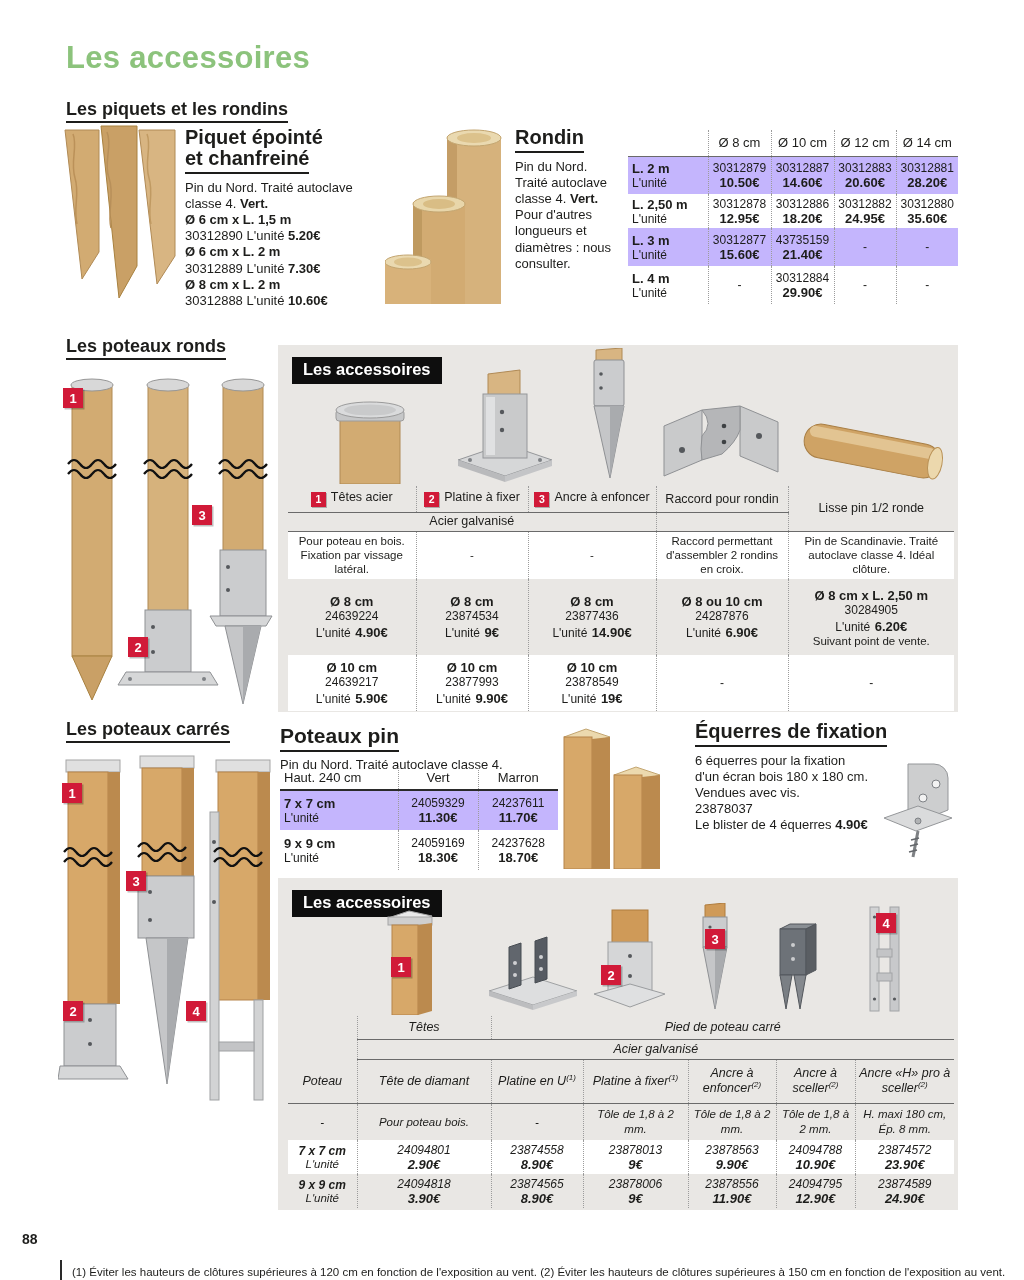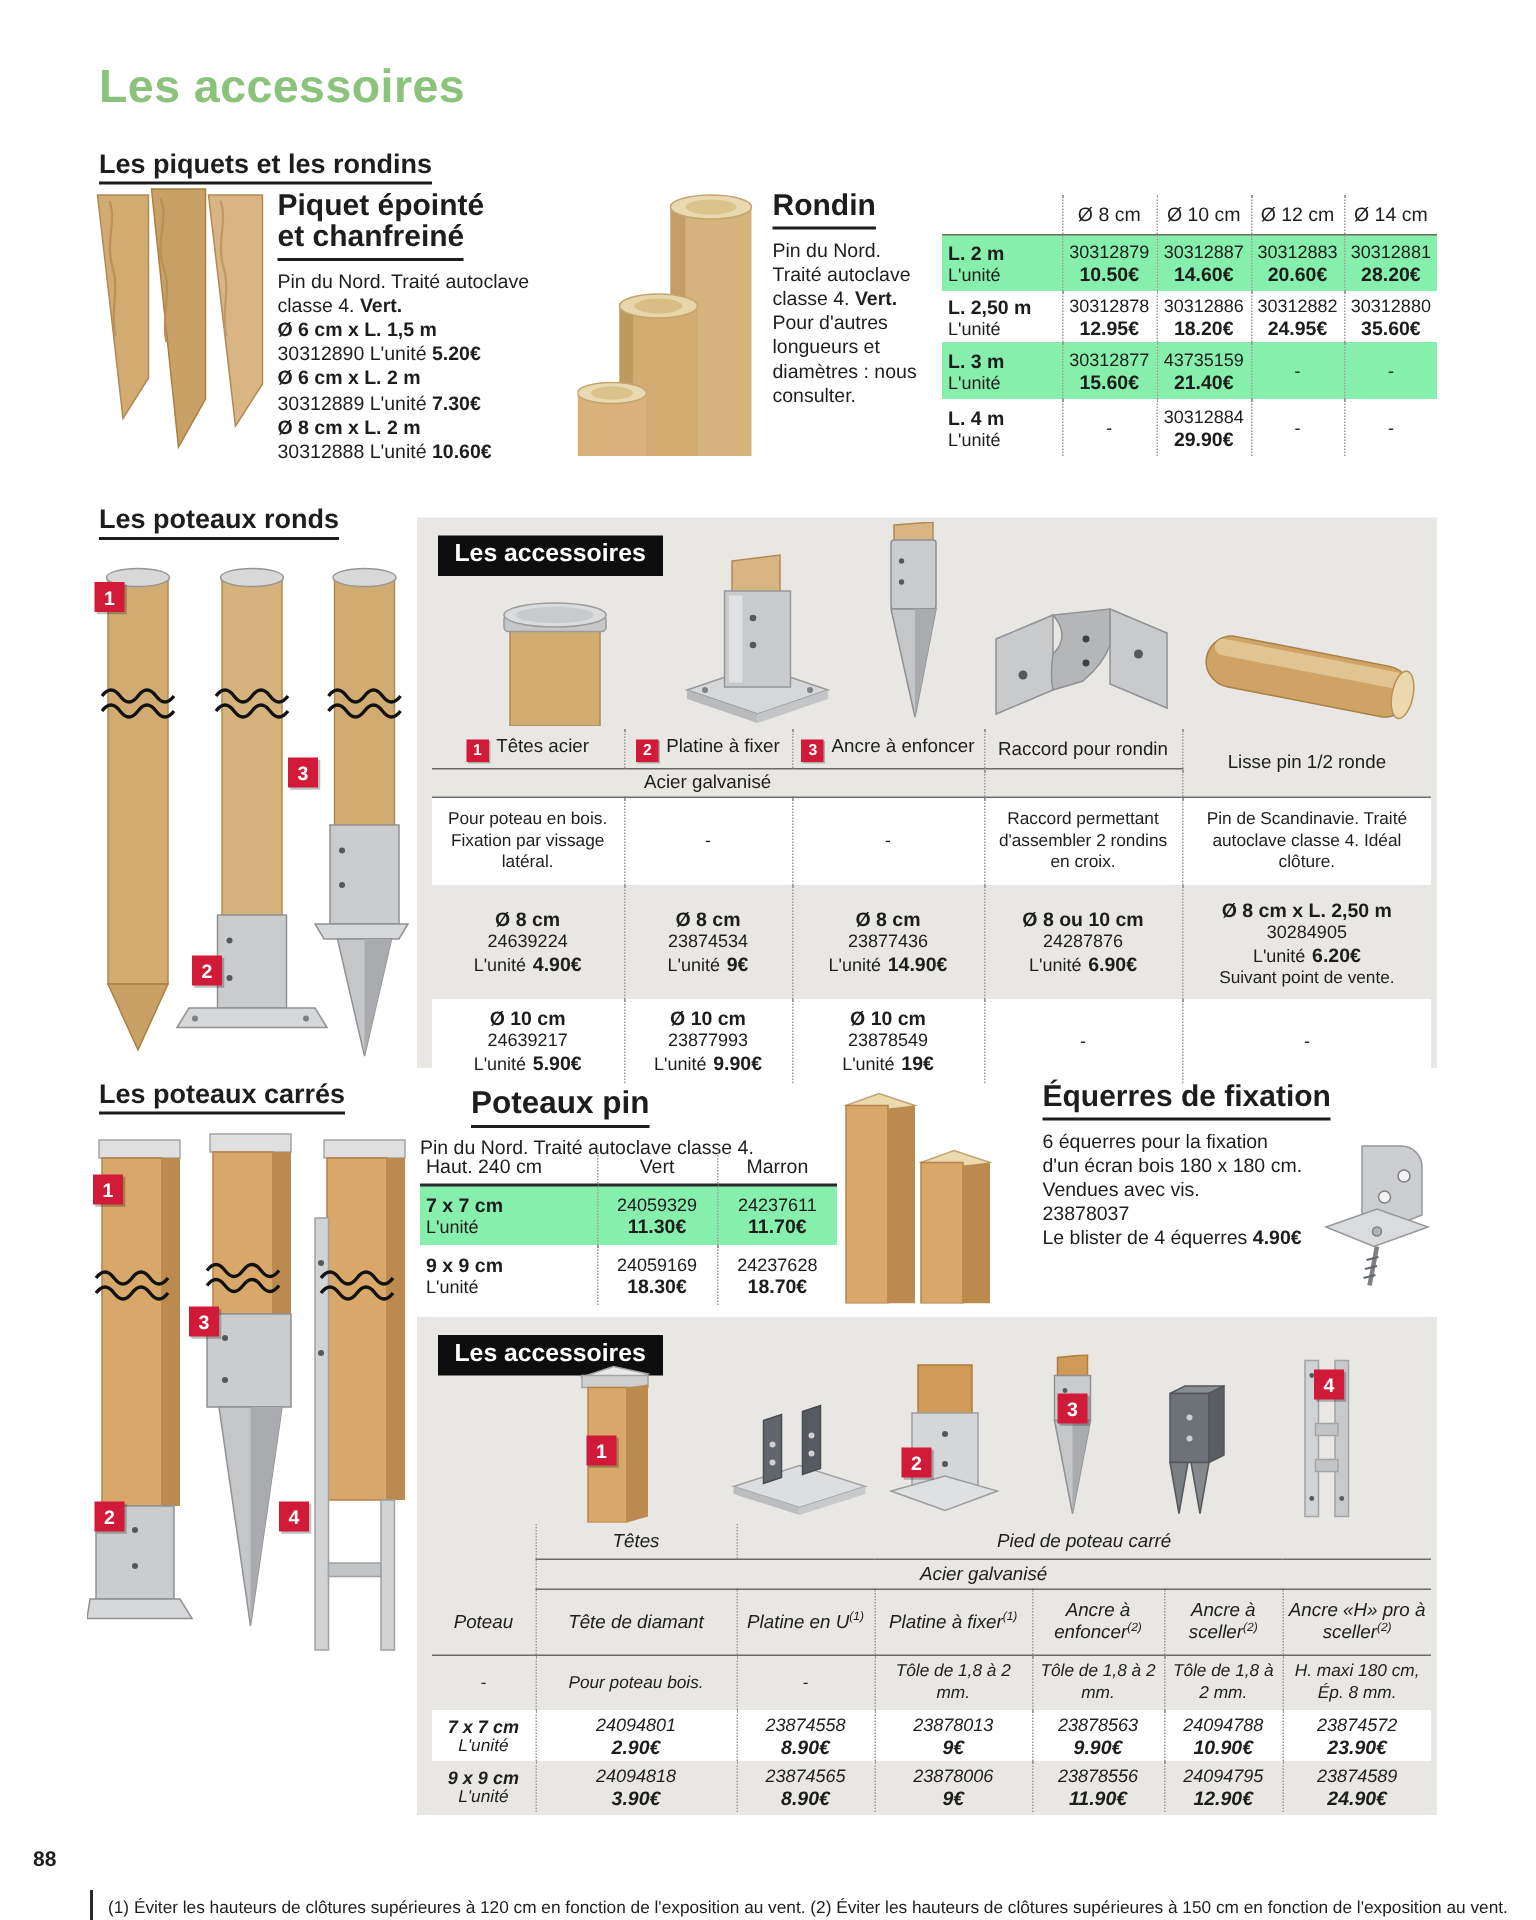--- a/index.html
+++ b/index.html
@@ -21,21 +21,21 @@
   table.t td,table.t th{padding:1px 2px;vertical-align:middle;text-align:center;font-weight:normal;}
   .lab{text-align:left !important;padding-left:4px !important;}
   .rlab{font-weight:bold;font-size:13px;}
   .runit{font-size:12px;}
   .ref{font-size:12px;}
   .pr{font-weight:bold;font-size:13px;}
   .hdr{font-weight:bold;font-size:13px;}
   .hdr2{font-weight:bold;font-size:12.5px;line-height:1.15;}
   .desc{font-size:11.5px;line-height:1.25;}
   .note{font-size:11.5px;}
-  .stripe{background:#86efac;}
+  .stripe{background:#c4b5fd;}
   .w{background:#fff;}
   .dotl{border-left:1px dotted #9c9c9c;}
   .sol-b{border-bottom:1px solid #6a6a6a;}
   .sol-b2{border-bottom:2px solid #2a2a2a;}
   .sup{font-size:8px;vertical-align:super;}
   .footnote{font-size:11.5px;border-left:2px solid #2a2a2a;padding:6px 0 12px 10px;}
   .pagenum{font-size:14px;font-weight:bold;}
   svg{display:block;}
 </style>
 </head>
@@ -294,21 +294,21 @@
       <th class="hdr2 sol-b"><span class="badge-s">1</span><span>Têtes acier</span></th>
       <th class="hdr2 sol-b dotl"><span class="badge-s">2</span><span>Platine à fixer</span></th>
       <th class="hdr2 sol-b dotl"><span class="badge-s">3</span><span>Ancre à enfoncer</span></th>
       <th class="hdr2 sol-b dotl">Raccord pour rondin</th>
       <th class="hdr2 sol-b dotl" rowspan="2">Lisse pin 1/2 ronde</th>
     </tr>
     <tr style="height:19px;">
       <td class="hdr2 sol-b" colspan="3">Acier galvanisé</td>
       <td class="sol-b dotl"></td>
     </tr>
-    <tr class="w" style="height:59px;border-radius:17px;">
+    <tr class="w" style="height:48px;border-radius:17px;">
       <td class="desc">Pour poteau en bois. Fixation par vissage latéral.</td>
       <td class="desc dotl">-</td>
       <td class="desc dotl">-</td>
       <td class="desc dotl">Raccord permettant d'assembler 2 rondins en croix.</td>
       <td class="desc dotl">Pin de Scandinavie. Traité autoclave classe 4. Idéal clôture.</td>
     </tr>
     <tr style="height:76px;">
       <td>
             <div class="rlab">Ø 8 cm</div>
             <div class="ref">24639224</div>
@@ -400,21 +400,21 @@
       <span>3</span>
     </div>
   <div class="abs badge" style="left:63px;top:1001px;">
       <span>2</span>
     </div>
   <div class="abs badge" style="left:186px;top:1001px;">
       <span>4</span>
     </div>
 
   <div class="abs" style="left:280px;top:725px;">
-    <span class="prod-h uline" style="font-size:21px;margin-left:34px;">Poteaux pin</span>
+    <span class="prod-h uline" style="font-size:21px;">Poteaux pin</span>
     <div class="small" style="margin-top:5px;">Pin du Nord. Traité autoclave classe 4.</div>
   </div>
   <table class="t abs" style="left:280px;top:766px;width:278px;">
     <colgroup>
         <col style="width:118px">
         <col style="width:80px">
         <col style="width:80px">
       </colgroup>
     <tbody>
         <tr style="height:24px;">

